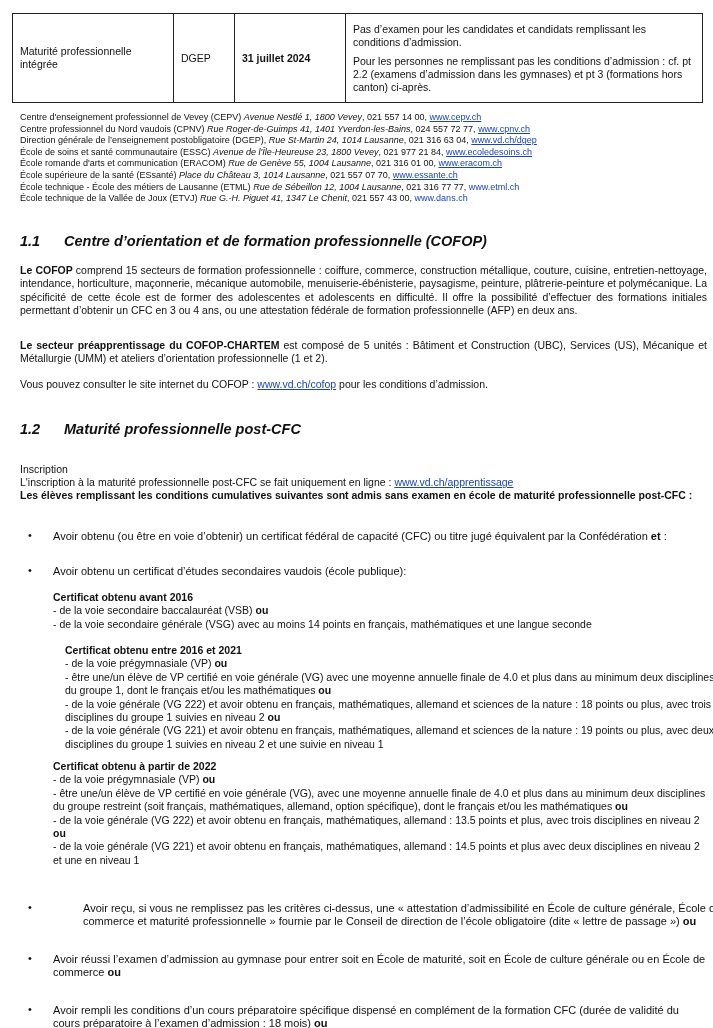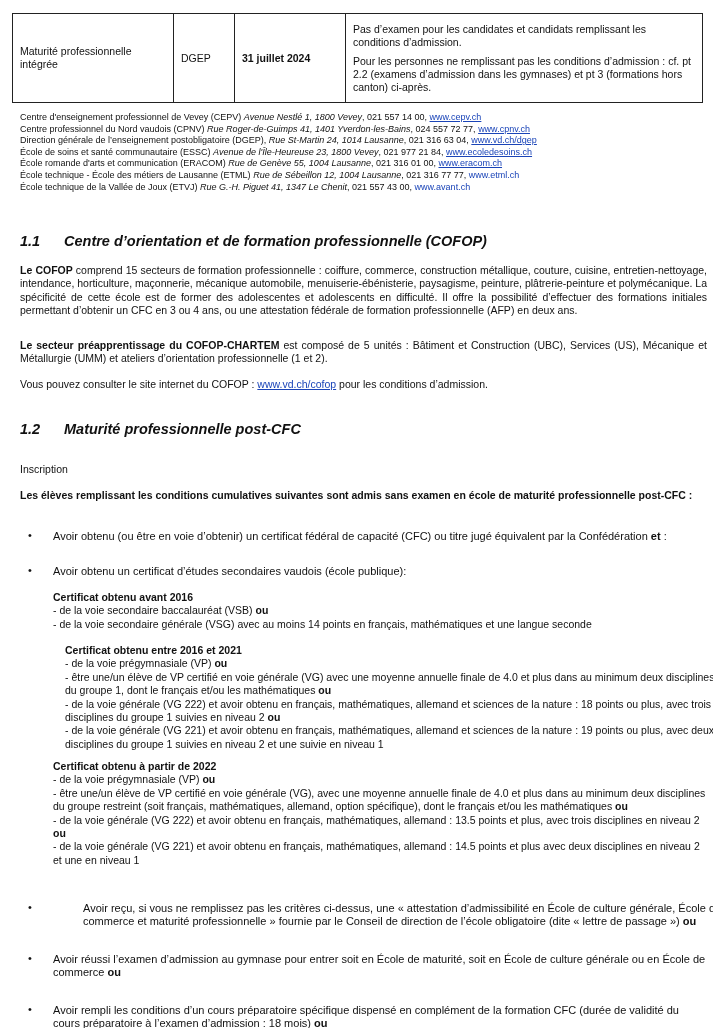--- a/index.html
+++ b/index.html
@@ -54,22 +54,23 @@
   </tr>
 </tbody>
   </table>
 
 <div class="abs addr">
   <div><span>Centre d'enseignement professionnel de Vevey (CEPV)</span> <i>Avenue Nestlé 1, 1800 Vevey</i><span>, 021 557 14 00, </span><a>www.cepv.ch</a></div>
   <div><span>Centre professionnel du Nord vaudois (CPNV)</span> <i>Rue Roger-de-Guimps 41, 1401 Yverdon-les-Bains</i><span>, 024 557 72 77, </span><a>www.cpnv.ch</a></div>
   <div><span>Direction générale de l’enseignement postobligatoire (DGEP),</span> <i>Rue St-Martin 24, 1014 Lausanne</i><span>, 021 316 63 04, </span><a>www.vd.ch/dgep</a></div>
   <div><span>École de soins et santé communautaire (ESSC)</span> <i>Avenue de l'Île-Heureuse 23, 1800 Vevey</i><span>, 021 977 21 84, </span><a>www.ecoledesoins.ch</a></div>
   <div><span>École romande d'arts et communication (ERACOM)</span> <i>Rue de Genève 55, 1004 Lausanne</i><span>, 021 316 01 00, </span><a>www.eracom.ch</a></div>
+  <div><span>École supérieure de la santé (ESsanté)</span> <i>Place du Château 3, 1014 Lausanne</i><span>, 021 557 07 70, </span><a>www.essante.ch</a></div>
   <div><span>École technique - École des métiers de Lausanne (ETML)</span> <i>Rue de Sébeillon 12, 1004 Lausanne</i><span>, 021 316 77 77, </span><span class="link-plain">www.etml.ch</span></div>
-  <div><span>École technique de la Vallée de Joux (ETVJ)</span> <i>Rue G.-H. Piguet 41, 1347 Le Chenit</i><span>, 021 557 43 00, </span><span class="link-plain">www.avant.ch</span></div>
+  <div><span>École technique de la Vallée de Joux (ETVJ)</span> <i>Rue G.-H. Piguet 41, 1347 Le Chenit</i><span>, 021 557 43 00, </span><span class="link-plain">www.dans.ch</span></div>
 </div>
 
 <div class="abs h" style="top:233px;">
   <span class="num">1.1</span><span>Centre d’orientation et de formation professionnelle (COFOP)</span>
 </div>
 
 <div class="abs para" style="top:264px;">
   <b>Le COFOP</b><span> comprend 15 secteurs de formation professionnelle : coiffure, commerce, construction métallique, couture, cuisine, entretien-nettoyage, intendance, horticulture, maçonnerie, mécanique automobile, menuiserie-ébénisterie, paysagisme, peinture, plâtrerie-peinture et polymécanique. La spécificité de cette école est de former des adolescentes et adolescents en difficulté. Il offre la possibilité d’effectuer des formations initiales permettant d’obtenir un CFC en 3 ou 4 ans, ou une attestation fédérale de formation professionnelle (AFP) en deux ans.</span>
 </div>
 
@@ -80,20 +81,21 @@
 <div class="abs para" style="top:378px;">
   <span>Vous pouvez consulter le site internet du COFOP : </span><a>www.vd.ch/cofop</a><span> pour les conditions d’admission.</span>
 </div>
 
 <div class="abs h" style="top:421px;">
   <span class="num">1.2</span><span>Maturité professionnelle post-CFC</span>
 </div>
 
 <div class="abs para" style="top:463px;">
   <div>Inscription</div>
+  <div><span>L'inscription à la maturité professionnelle post-CFC se fait uniquement en ligne : </span><a>www.vd.ch/apprentissage</a></div>
 </div>
 
 <div class="abs para" style="top:489px; font-weight:bold;">
   <span>Les élèves remplissant les conditions cumulatives suivantes sont admis </span><span class="u">sans examen</span><span> en école de maturité professionnelle post-CFC :</span>
 </div>
 
 <div class="abs bullet" style="top:529px;">•</div>
 <div class="abs item" style="top:530px;">
   <span>Avoir obtenu (ou être en voie d’obtenir) un certificat fédéral de capacité (CFC) ou titre jugé équivalent par la Confédération </span><b>et</b><span> :</span>
 </div>

